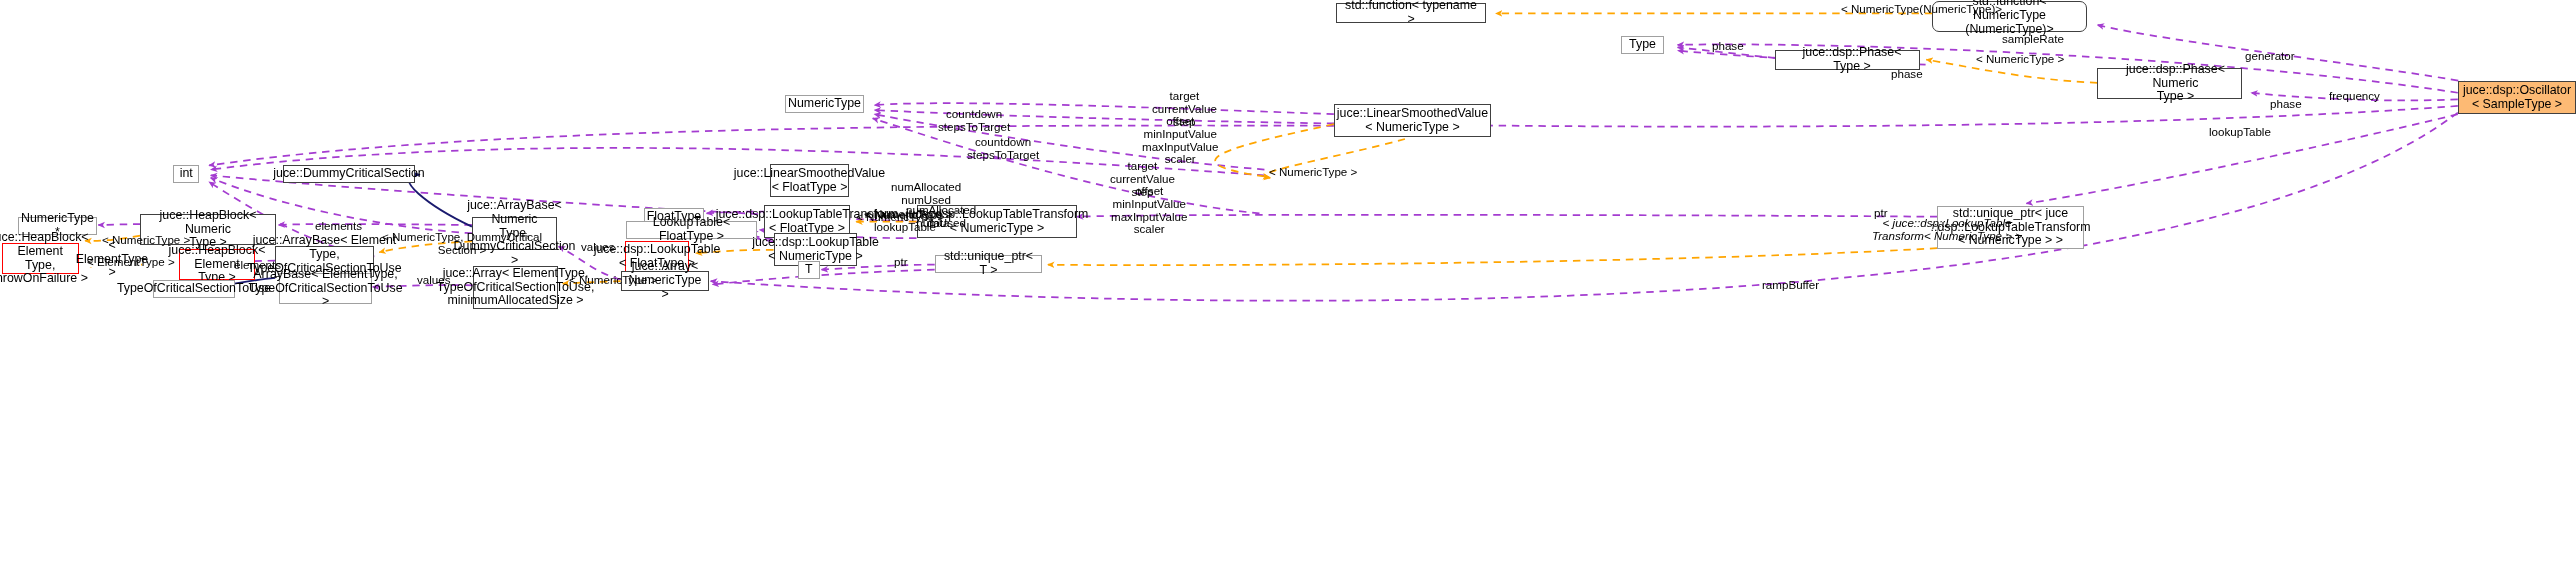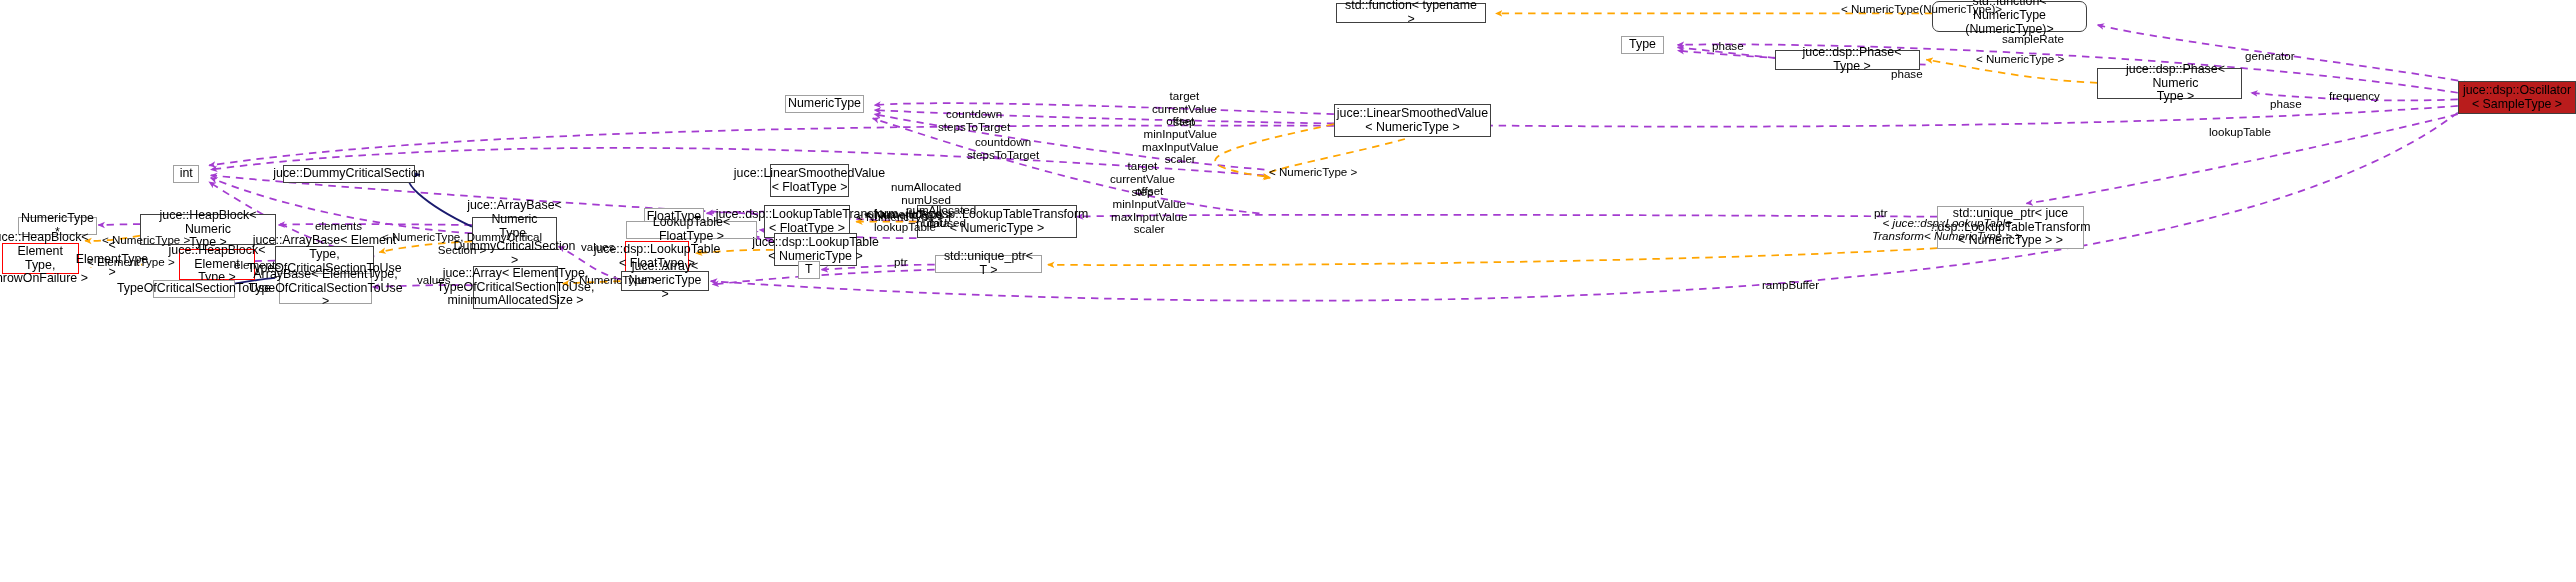--- a/index.html
+++ b/index.html
@@ -33,21 +33,21 @@
     color: #000000;
     font-size: 12.4px;
     line-height: 1.12;
     white-space: pre-line;
     padding: 1.7px 4.1px;
   }
   
   .b-grey   { border: 0.8px solid #a0a0a0; }
   .b-dark   { border: 1.7px solid #404040; }
   .b-red    { border: 1.7px solid #ff0000; }
-  .n-filled { background: #b91c1c; border: 1.7px solid #404040; }
+  .n-filled { background: #fdba74; border: 1.7px solid #404040; }
 
   .edge-label {
     position: absolute;
     font-size: 11.6px;
     line-height: 1.1;
     color: #000000;
     white-space: pre-line;
     text-align: center;
     background: transparent;
     pointer-events: none;

